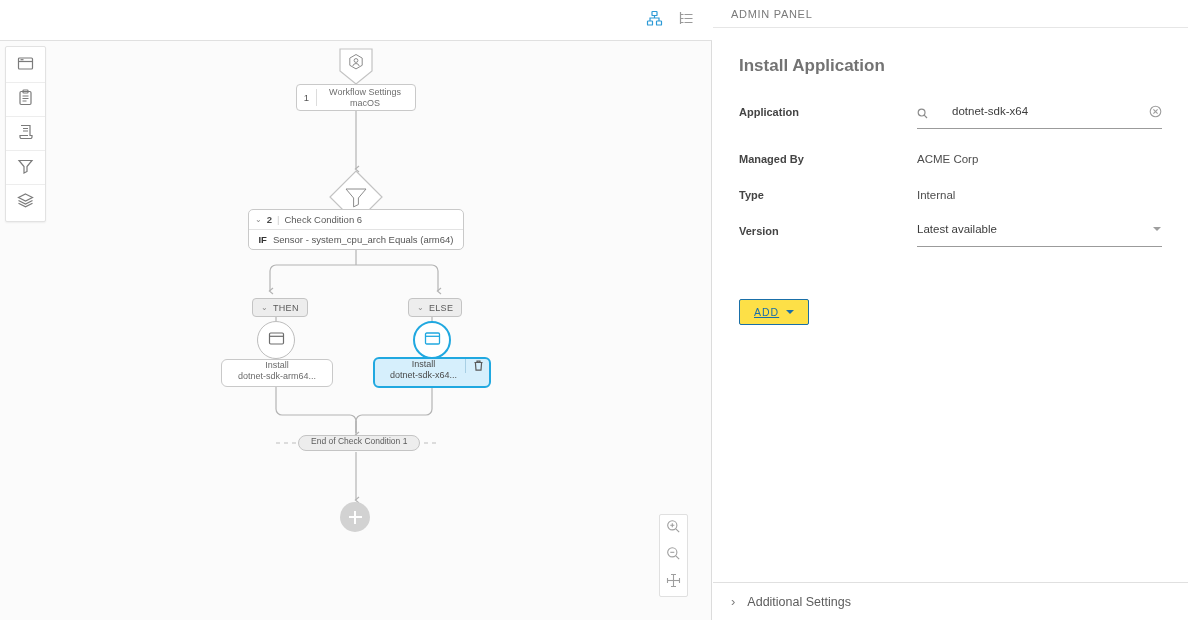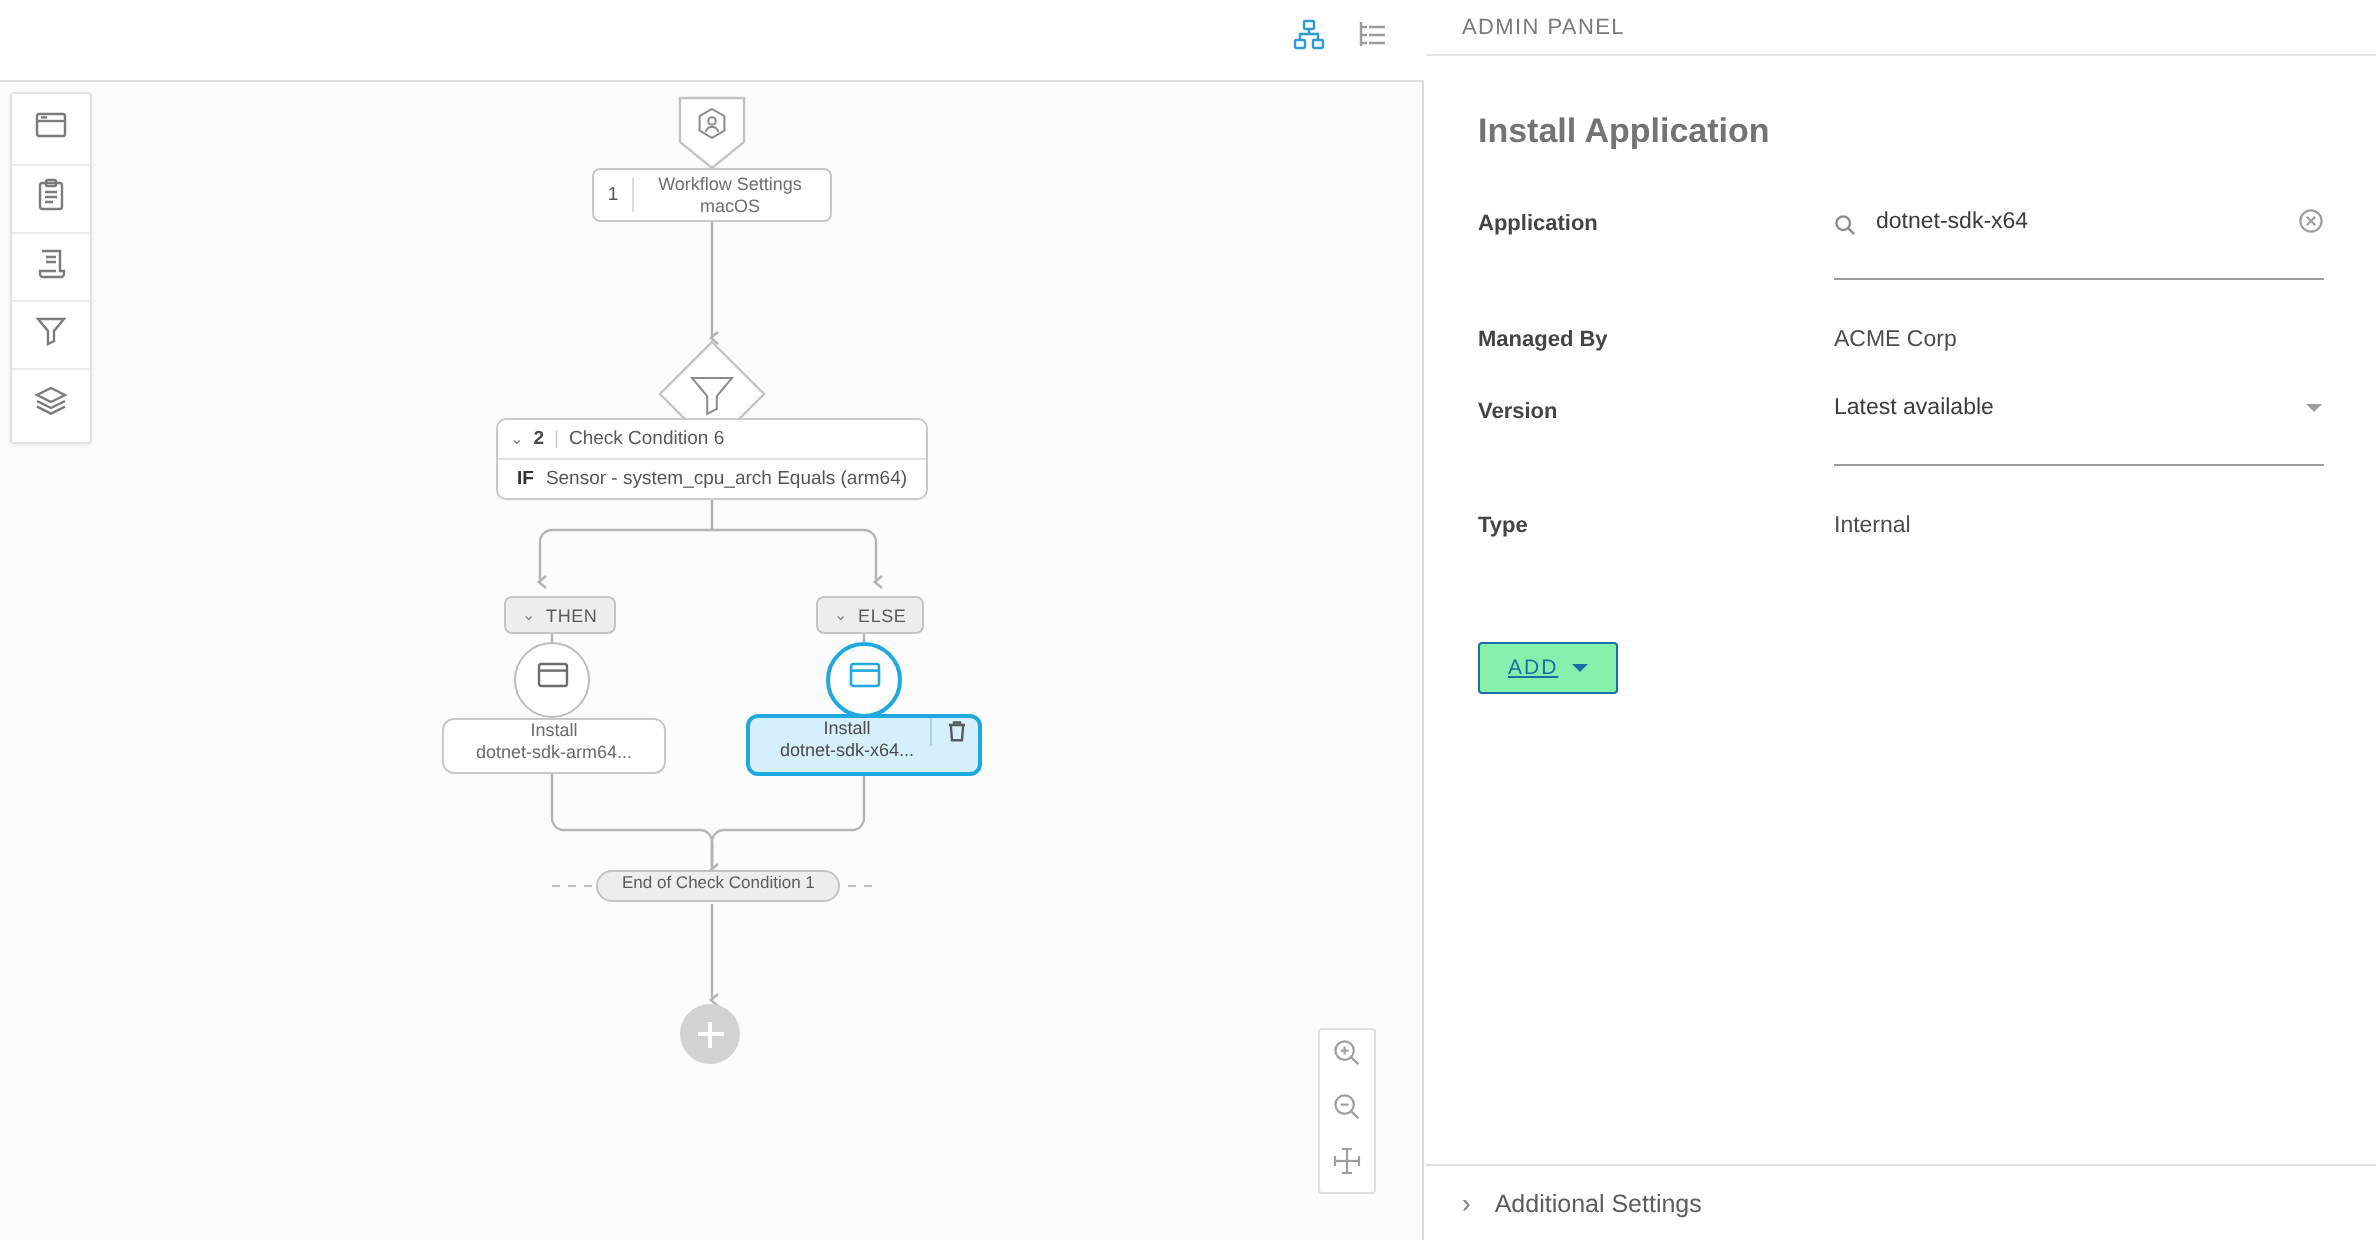--- a/index.html
+++ b/index.html
@@ -175,42 +175,42 @@
   .form-row {
     display: flex; align-items: flex-start; margin-bottom: 22px;
   }
   .form-label {
     width: 178px; font-size: 11px; font-weight: bold; color: #444;
     padding-top: 2px;
   }
   .form-value { flex: 1; font-size: 11.5px; color: #4d4d4d; padding-top: 2px; }
 
   .field-underline {
-    flex: 1; border-bottom: 1px solid #9b9b9b; padding-bottom: 22px;
-    display: flex; align-items: center; gap: 10px; justify-content: space-between;
+    flex: 1; border-bottom: 1px solid #9b9b9b; padding-bottom: 11px;
+    display: flex; align-items: center; gap: 24px; justify-content: space-between;
   }
   .field-underline .srch { flex: none; width: 11px; height: 11px; }
   .field-underline .srch svg { stroke: #8c8c8c; fill: none; stroke-width: 1.2; }
   .field-underline input {
     flex: 1; border: none; outline: none; font-size: 11.5px;
     color: #3c3c3c; background: transparent;
     font-family: "Liberation Sans", sans-serif; padding: 0;
   }
   .clear-btn { width: 13px; height: 13px; cursor: pointer; }
   .clear-btn svg { stroke: #9e9e9e; fill: none; stroke-width: 1.1; }
   .caret {
     width: 0; height: 0; border-left: 4px solid transparent;
     border-right: 4px solid transparent; border-top: 4px solid #9e9e9e;
     margin-right: 1px; cursor: pointer;
   }
   .select-text { flex: 1; font-size: 11.5px; color: #3c3c3c; }
 
   .add-btn {
     margin-top: 30px; height: 26px; padding: 0 14px;
-    border: 1px solid #1a6fa8; border-radius: 2px; background: #86efac;
+    border: 1px solid #1a6fa8; border-radius: 2px; background: #fde047;
     color: #1a6fa8; font-size: 10.5px; letter-spacing: 1px;
     display: inline-flex; align-items: center; gap: 7px; cursor: pointer;
     font-family: "Liberation Sans", sans-serif;
     text-decoration: underline;
   }
   .add-btn .caret-b {
     width: 0; height: 0; border-left: 4px solid transparent;
     border-right: 4px solid transparent; border-top: 4px solid #1a6fa8;
   }
 
@@ -478,33 +478,33 @@
       </div>
 
       
       <div class="form-row">
         <div class="form-label">Managed By</div>
         <div class="form-value">ACME Corp</div>
       </div>
 
       
       <div class="form-row">
+        <div class="form-label">Type</div>
+        <div class="form-value">Internal</div>
+      </div>
+
+      
+      <div class="form-row">
         <div class="form-label">Version</div>
         <div class="field-underline">
           <span class="select-text">Latest available</span>
           <span class="caret"></span>
         </div>
       </div>
 
-      
-      <div class="form-row">
-        <div class="form-label">Type</div>
-        <div class="form-value">Internal</div>
-      </div>
-
       <button class="add-btn">
         <span>ADD</span>
         <span class="caret-b"></span>
       </button>
     </div>
   </div>
 
   <div class="additional">
     <span class="arrow">›</span>
     <span class="txt">Additional Settings</span>

